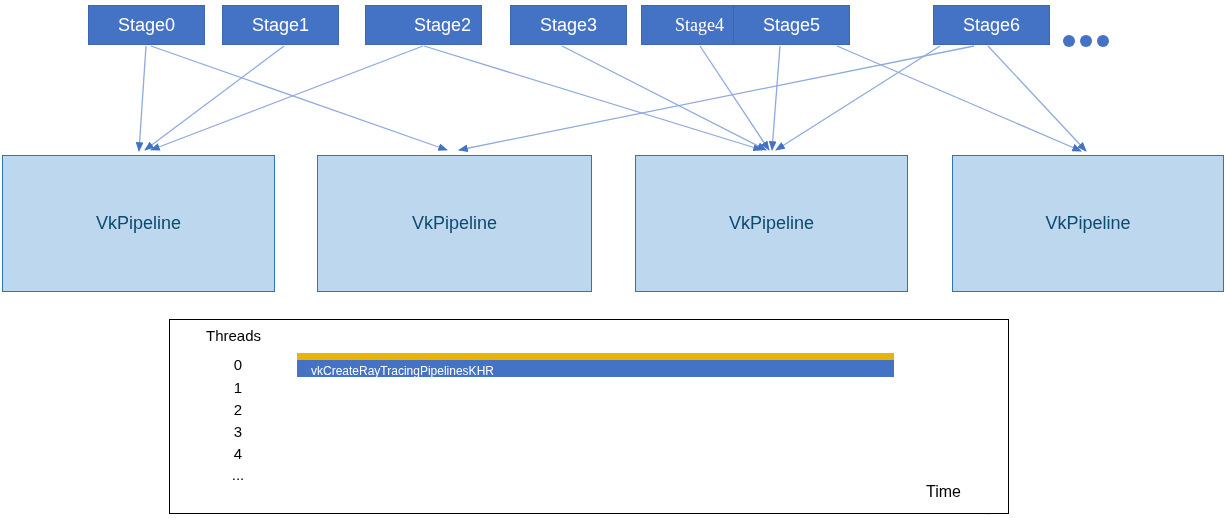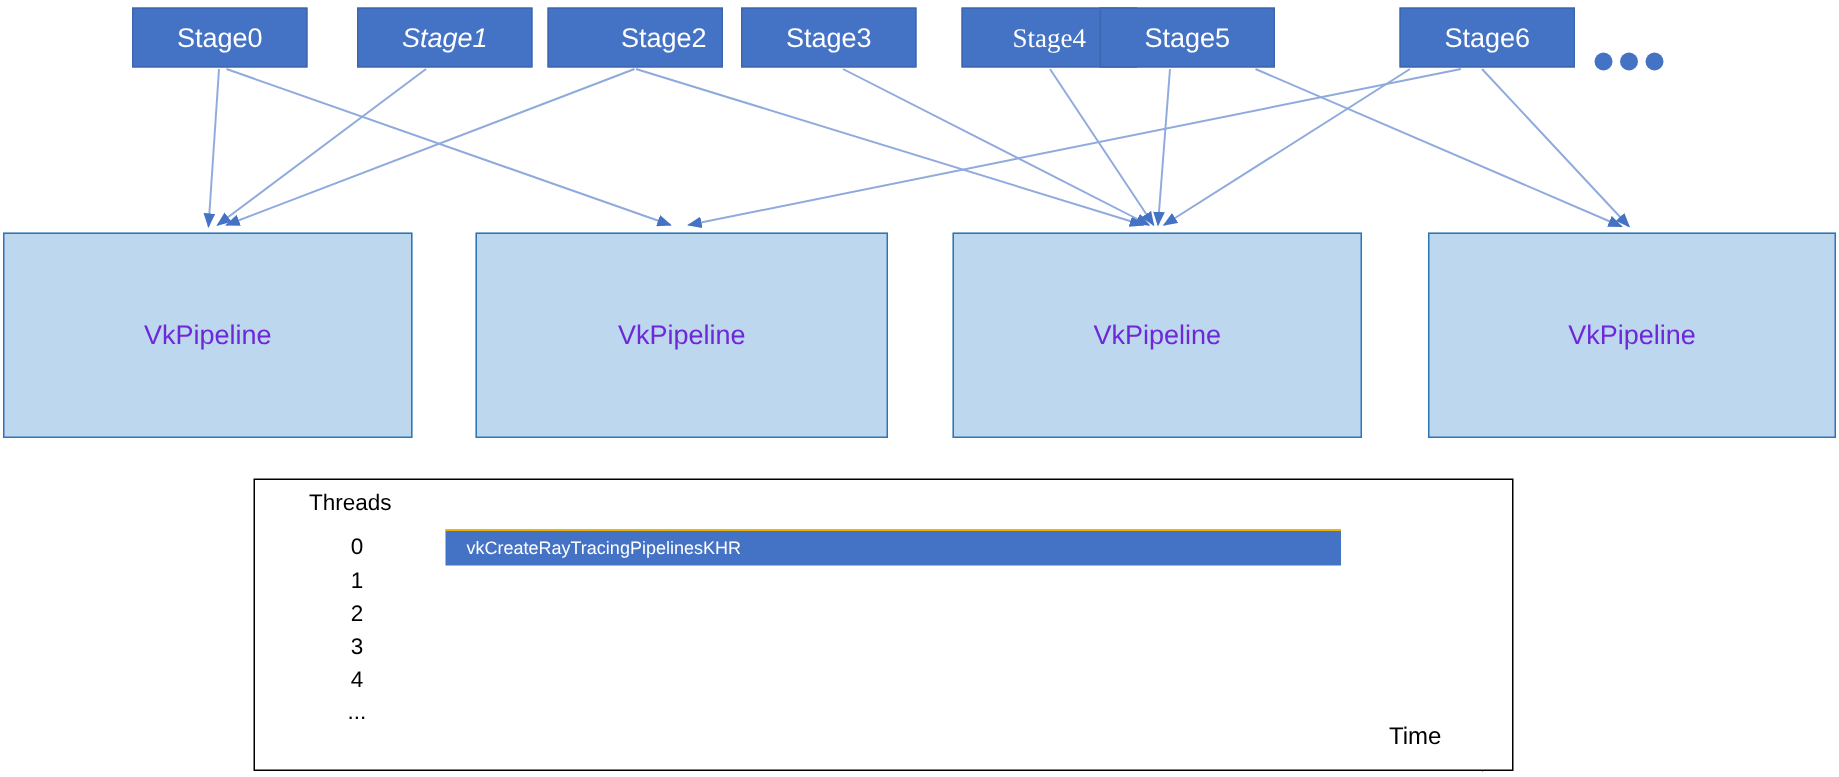--- a/index.html
+++ b/index.html
@@ -15,51 +15,51 @@
     font-family:"Liberation Sans", sans-serif; overflow:hidden;
   }
   .stage-box{
     position:absolute; top:5px; height:40px; width:117px;
     background:var(--stage-fill); border:1px solid #3C66B0; box-sizing:border-box;
     color:var(--stage-text); font-size:18px; line-height:38px; text-align:center;
   }
   .pipe-box{
     position:absolute; top:155px; height:137px;
     background:var(--pipe-fill); border:1.5px solid var(--pipe-border); box-sizing:border-box;
-    color:#6d28d9; font-size:18px; display:flex; align-items:center; justify-content:center;
+    color:#0c4a6e; font-size:18px; display:flex; align-items:center; justify-content:center;
   }
   #arrow-svg{position:absolute; left:0; top:0; pointer-events:none;}
   .dot{position:absolute; width:12px; height:12px; border-radius:50%; background:var(--stage-fill); top:35px;}
   #chart{
     position:absolute; left:169px; top:319px; width:840px; height:195px;
     border:1.5px solid var(--chart-border); box-sizing:border-box; background:#ffffff;
   }
   .chart-label{position:absolute; color:#000; }
   #threads-label{left:36px; top:7px; font-size:15px;text-align:center;}
   #time-label{left:756px; top:163px; font-size:16px;}
   .row-label{
     position:absolute; left:48px; width:40px; text-align:center;
     font-size:15px; color:#000;
   }
   #gantt-bar{
     position:absolute; left:127px; top:33px; width:597px; height:24px;
-    background:var(--bar-fill); border-top:1px solid #eab308; box-sizing:border-box;
+    background:var(--bar-fill); border-top:7px solid #eab308; box-sizing:border-box;
     color:var(--bar-text); font-size:12px; line-height:22px; padding-left:14px;
   }
 </style>
 </head>
 <body>
 
 <div id="canvas">
 
   <div id="stages-layer">
       <div class="stage-box" style="left: 88px;">Stage0</div>
-      <div class="stage-box" style="left: 238px; font-style: italic;">Stage1</div>
+      <div class="stage-box" style="left: 222px;">Stage1</div>
       <div class="stage-box" style="left: 365px; padding-left: 38px;">Stage2</div>
-      <div class="stage-box" style="left: 494px;">Stage3</div>
+      <div class="stage-box" style="left: 510px;">Stage3</div>
       <div class="stage-box" style="left: 641px; font-family: Liberation Serif, serif;">Stage4</div>
       <div class="stage-box" style="left: 733px;">Stage5</div>
       <div class="stage-box" style="left: 933px;">Stage6</div>
     </div>
 
   <div>
     <span class="dot" style="left:1063px;"></span>
     <span class="dot" style="left:1080px;"></span>
     <span class="dot" style="left:1097px;"></span>
   </div>

